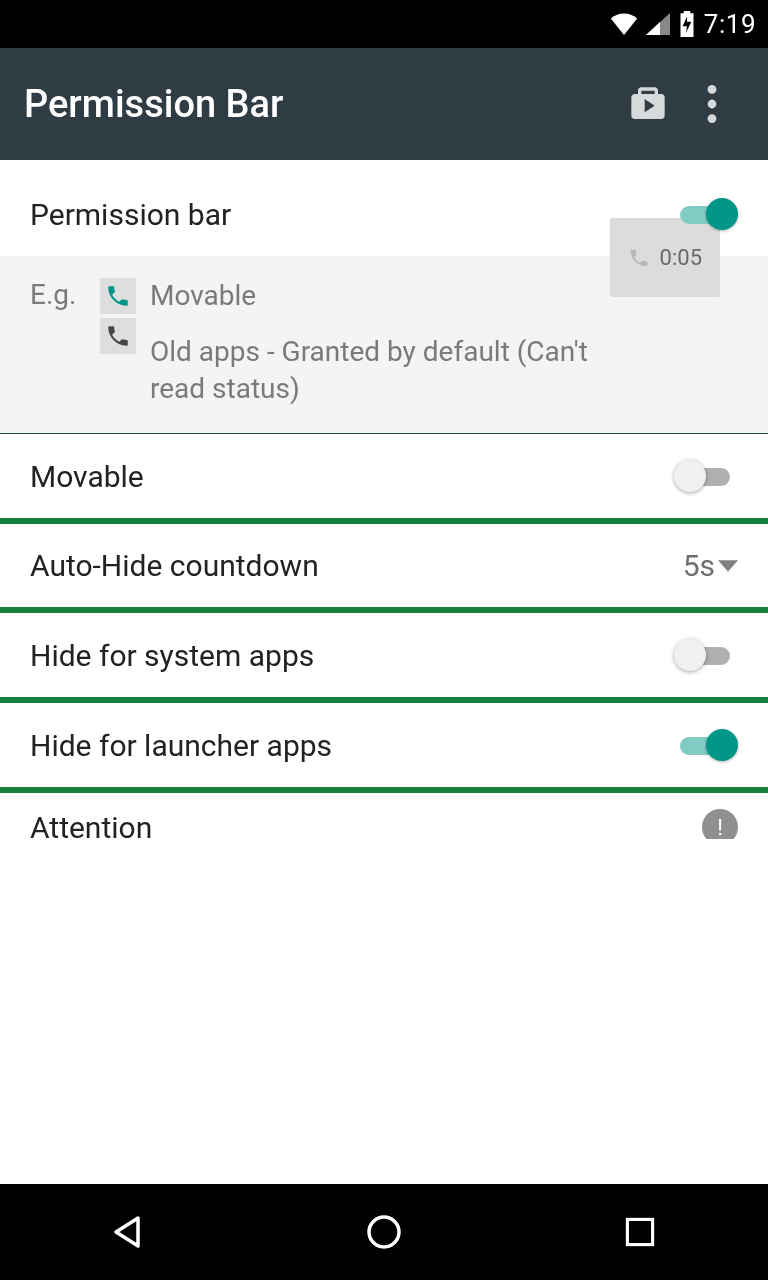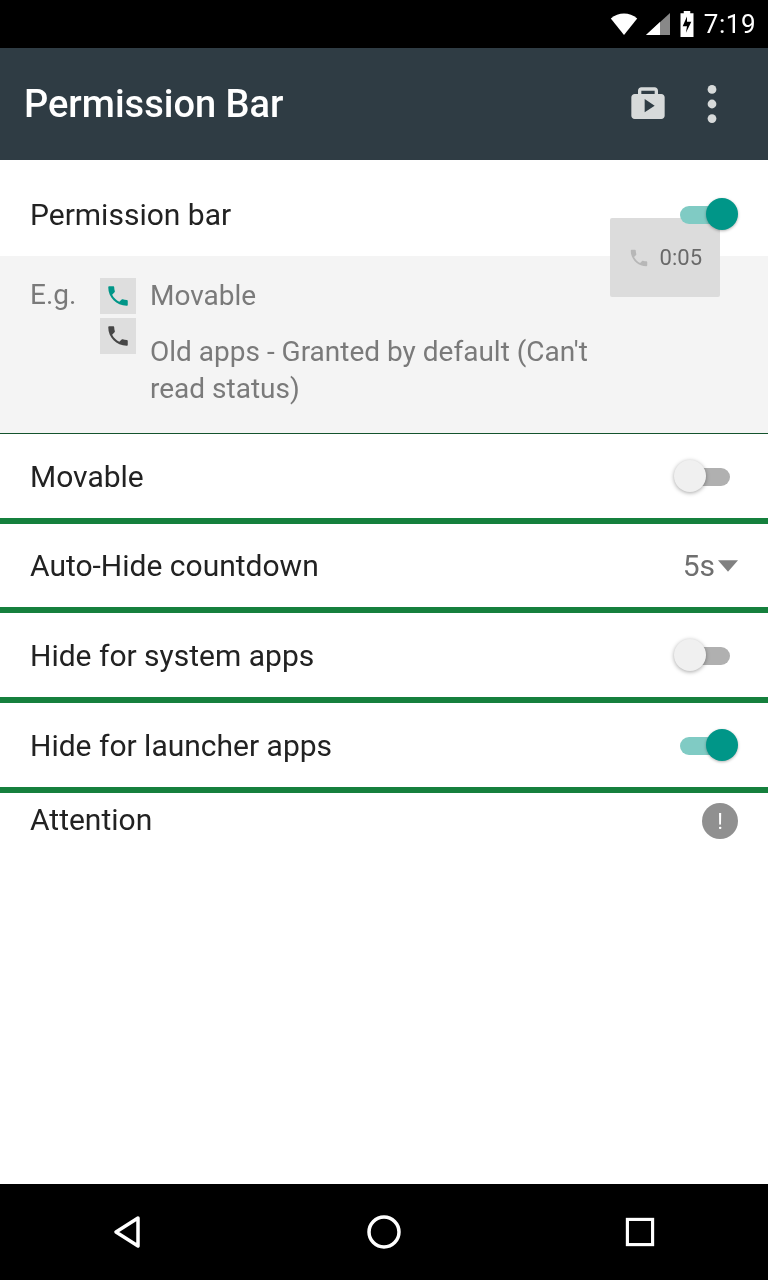--- a/index.html
+++ b/index.html
@@ -191,21 +191,21 @@
       <div class="text">
           <div class="primary">Hide for launcher apps</div>
         </div>
       <div class="switch on">
           <div class="track"></div>
           <div class="thumb"></div>
         </div>
     </div>
 
 
-    <div class="setting no-border" style="padding-bottom:0; height:46px; overflow:hidden; align-items:flex-end;">
+    <div class="setting no-border" style="padding-bottom:0; height:46px; overflow:hidden; align-items:center;">
       <div class="text">
           <div class="primary">Attention</div>
         </div>
       <div class="info-peek">!</div>
     </div>
 
   </div>
 
   <div class="nav-bar">
     <div class="nav-btn">

